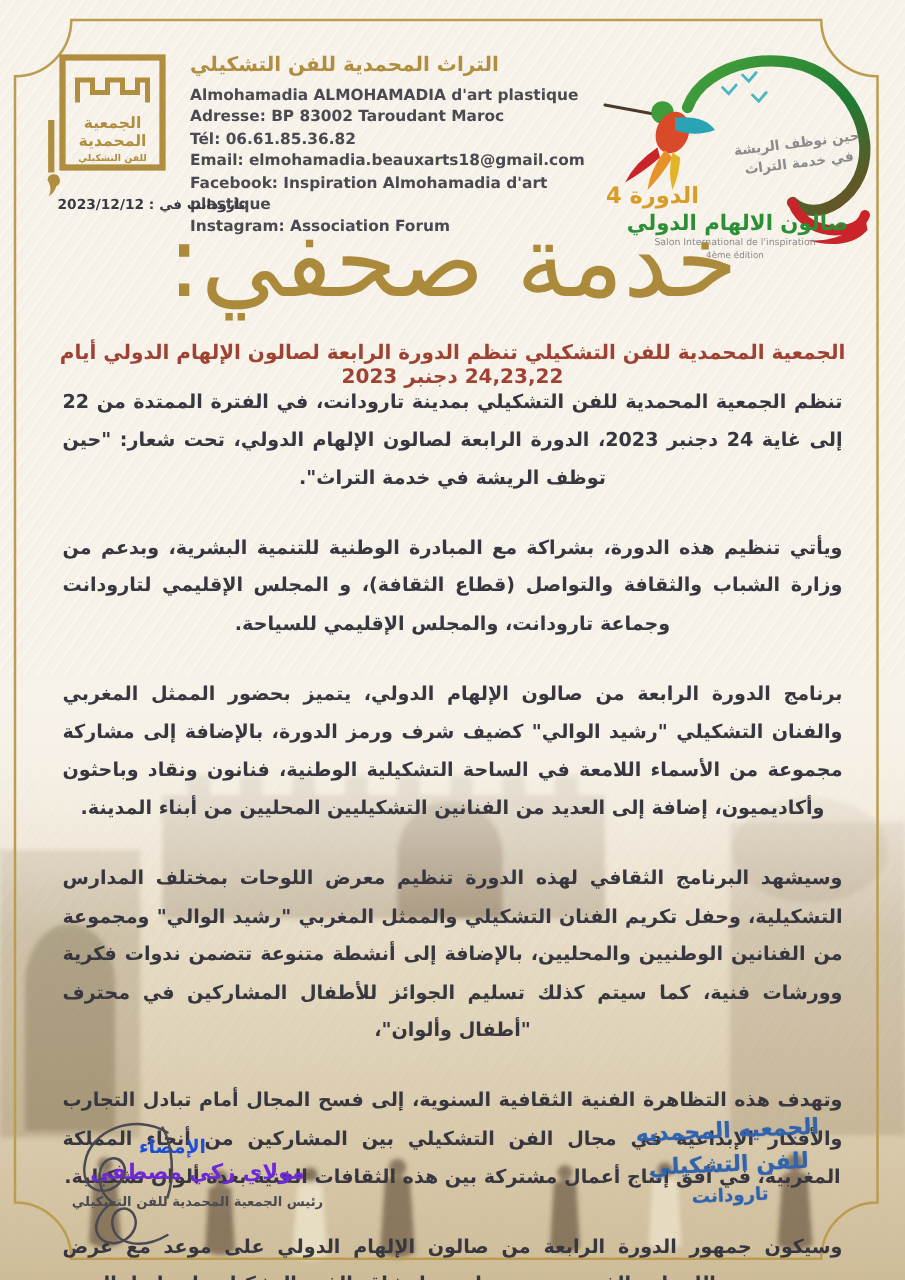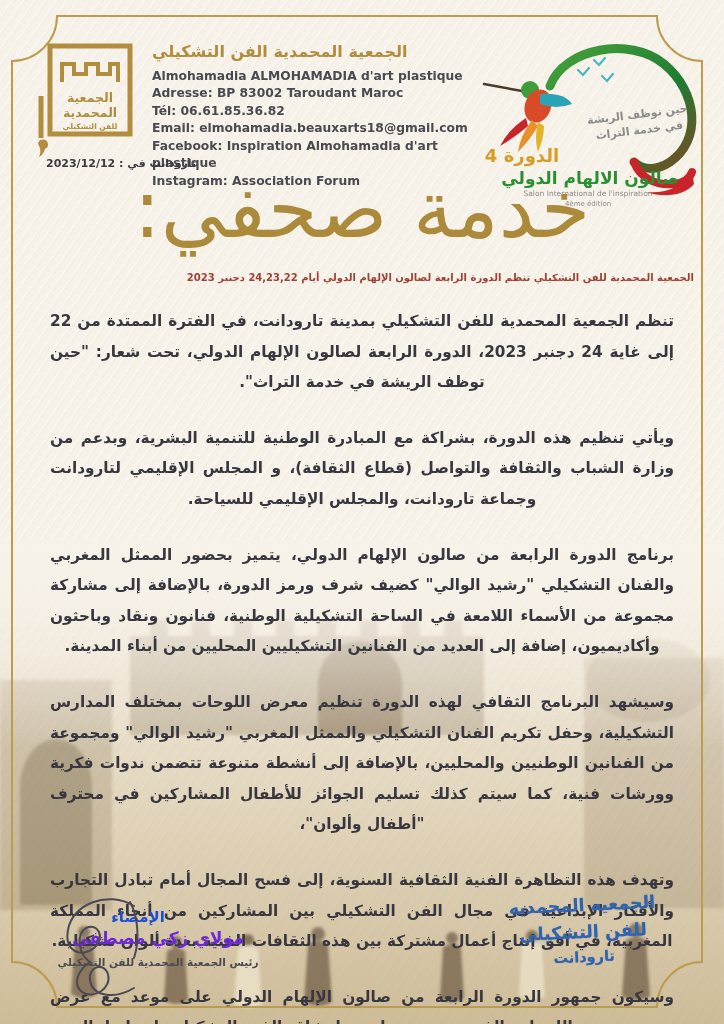--- a/index.html
+++ b/index.html
@@ -35,22 +35,22 @@
     direction:rtl;font-size:11px;font-weight:bold;color:#3b3a41;
   }
   .big-title{
     position:absolute;left:0;top:162px;width:100%;
     text-align:center;direction:rtl;
     font-size:80px;line-height:1.2;color:#ac8a3c;
     letter-spacing:1px;
   }
   .subtitle{
     position:absolute;left:30px;top:272px;width:664px;
-    text-align:right;direction:rtl;
-    font-size:10px;font-weight:bold;color:#9e4233;
+    text-align:center;direction:rtl;
+    font-size:16px;font-weight:bold;color:#9e4233;
   }
   .body-text{
     position:absolute;left:50px;top:306px;width:624px;
     direction:rtl;color:#38373f;
     font-size:15.3px;font-weight:bold;line-height:2.0;
   }
   .body-text p{margin:0 0 25px 0;text-align:justify;text-align-last:center;}
 
   .sig-block{position:absolute;left:30px;top:900px;width:256px;text-align:center;z-index:5;}
   .sig-scribble{position:absolute;left:8px;top:-12px;width:130px;height:120px;}
@@ -146,21 +146,21 @@
       <rect x="16" y="6" width="80" height="88" fill="none" stroke="#b08d3f" stroke-width="5"></rect>
       <path d="M28,42 V24 H40 V34 H52 V24 H64 V34 H76 V24 H84 V42" fill="none" stroke="#b08d3f" stroke-width="4"></path>
       <text x="56" y="62" font-size="12.5" font-weight="bold" fill="#b08d3f" text-anchor="middle">الجمعية</text>
       <text x="56" y="77" font-size="12.5" font-weight="bold" fill="#b08d3f" text-anchor="middle">المحمدية</text>
       <text x="56" y="89" font-size="7.5" font-weight="bold" fill="#b08d3f" text-anchor="middle">للفن التشكيلي</text>
       <line x1="7" y1="56" x2="7" y2="98" stroke="#b08d3f" stroke-width="5"></line>
       <path d="M4,104 a5,5 0 1 1 7,5 c-1,4 -4,7 -6,8 2,-4 2,-8 -1,-13 Z" fill="#b08d3f"></path>
     </svg>
 
     <div class="org-block">
-      <div class="org-name">الجمعية المحمدية الفن التشكيلي</div>
+      <div class="org-name">التراث المحمدية للفن التشكيلي</div>
       <div class="contacts">
         <div>Almohamadia ALMOHAMADIA d'art plastique</div>
         <div>Adresse: BP 83002 Taroudant Maroc</div>
         <div>Tél: 06.61.85.36.82</div>
         <div>Email: elmohamadia.beauxarts18@gmail.com</div>
         <div>Facebook: Inspiration Almohamadia d'art plastique</div>
         <div>Instagram: Association Forum</div>
       </div>
     </div>
 

